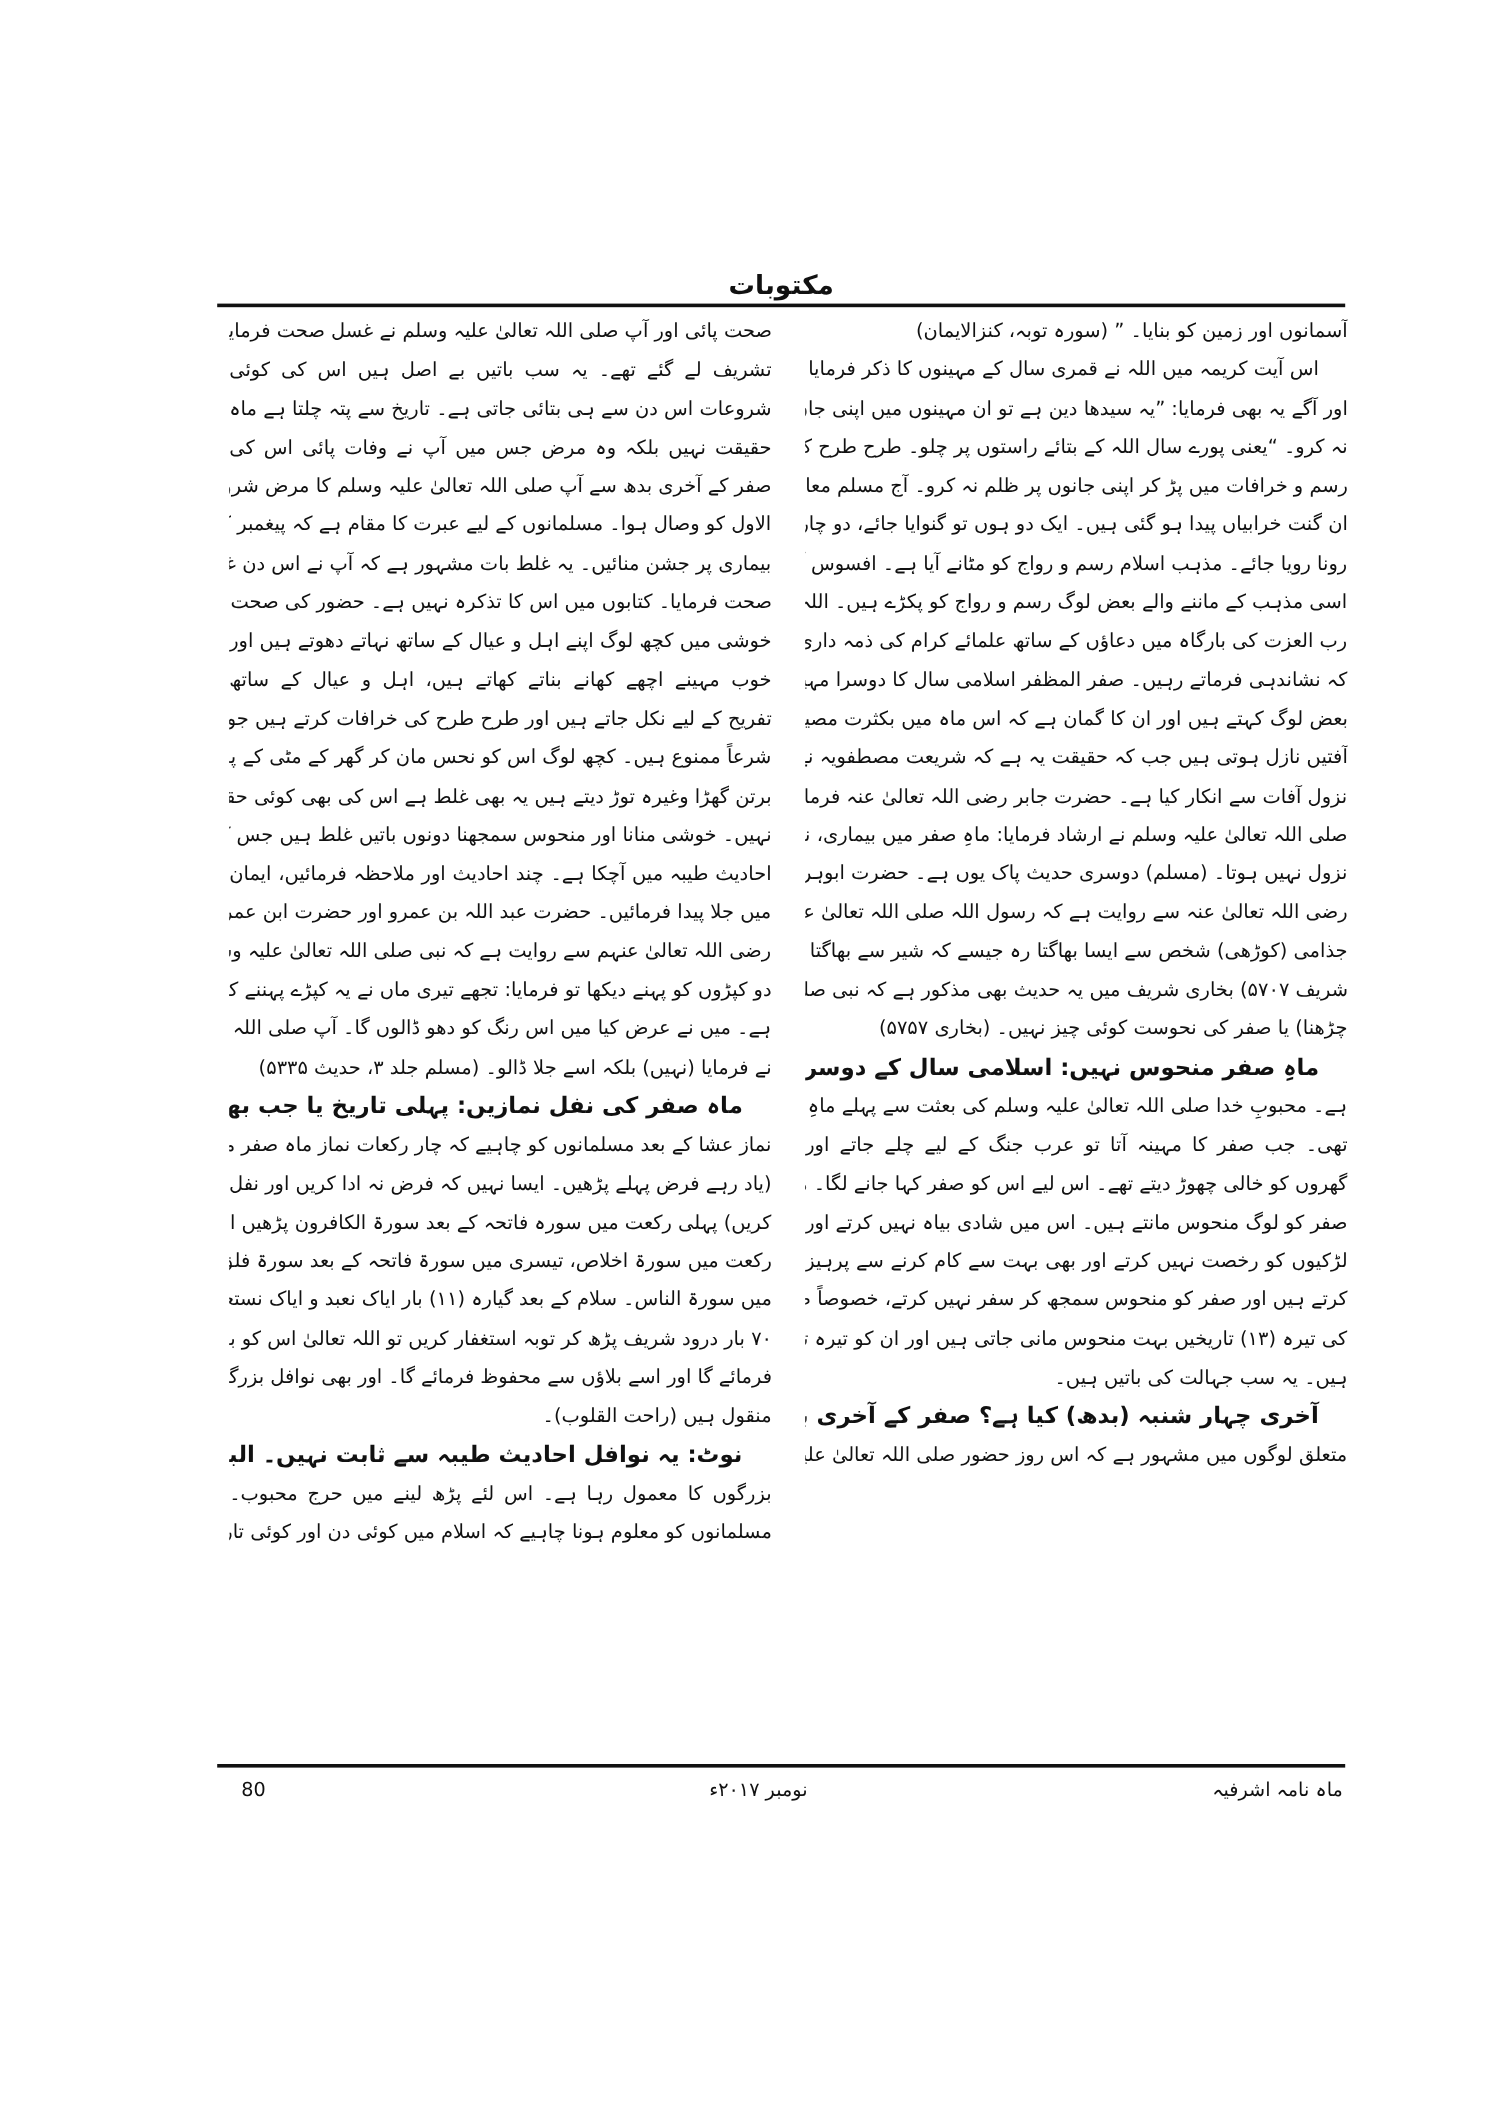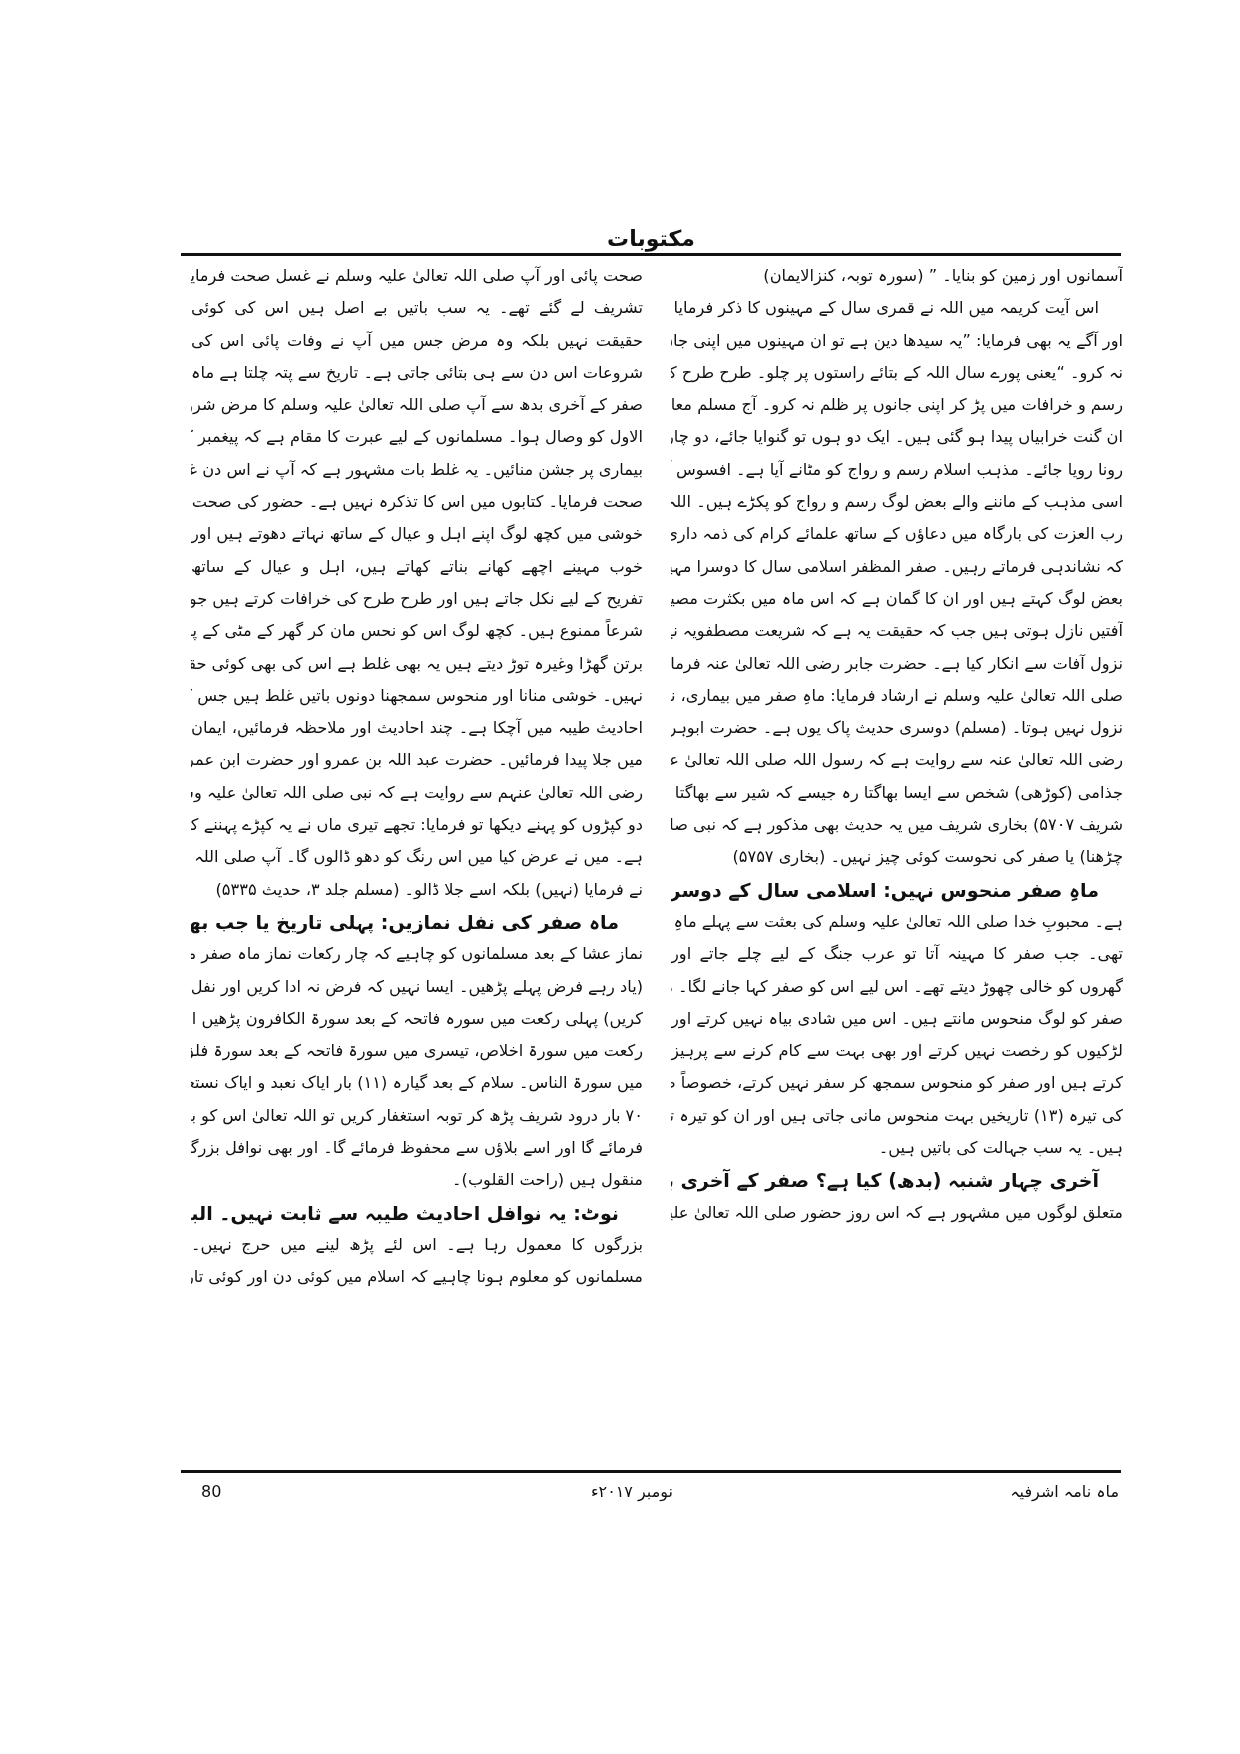--- a/index.html
+++ b/index.html
@@ -63,22 +63,22 @@
       <span class="line">لڑکیوں کو رخصت نہیں کرتے اور بھی بہت سے کام کرنے سے پرہیز</span>
       <span class="line">کرتے ہیں اور صفر کو منحوس سمجھ کر سفر نہیں کرتے، خصوصاً صفر کی شروع</span>
       <span class="line">کی تیرہ (۱۳) تاریخیں بہت منحوس مانی جاتی ہیں اور ان کو تیرہ تیزی کہتے</span>
       <span class="line last">ہیں۔ یہ سب جہالت کی باتیں ہیں۔</span>
       <span class="line indent heading-bold">آخری چہار شنبہ (بدھ) کیا ہے؟ صفر کے آخری بدھ کے</span>
       <span class="line last">متعلق لوگوں میں مشہور ہے کہ اس روز حضور صلی اللہ تعالیٰ علیہ وسلم نے مرض سے</span>
     </div>
   <div class="column col-left" id="col-left">
       <span class="line">صحت پائی اور آپ صلی اللہ تعالیٰ علیہ وسلم نے غسل صحت فرمایا اور مدینہ سے باہر</span>
       <span class="line">تشریف لے گئے تھے۔ یہ سب باتیں بے اصل ہیں اس کی کوئی</span>
+      <span class="line">شروعات اس دن سے ہی بتائی جاتی ہے۔ تاریخ سے پتہ چلتا ہے ماہ</span>
       <span class="line">حقیقت نہیں بلکہ وہ مرض جس میں آپ نے وفات پائی اس کی</span>
-      <span class="line">شروعات اس دن سے ہی بتائی جاتی ہے۔ تاریخ سے پتہ چلتا ہے ماہ</span>
       <span class="line">صفر کے آخری بدھ سے آپ صلی اللہ تعالیٰ علیہ وسلم کا مرض شروع ہوا اور ۱۲ ربیع</span>
       <span class="line">الاول کو وصال ہوا۔ مسلمانوں کے لیے عبرت کا مقام ہے کہ پیغمبر کی</span>
       <span class="line">بیماری پر جشن منائیں۔ یہ غلط بات مشہور ہے کہ آپ نے اس دن غسل</span>
       <span class="line">صحت فرمایا۔ کتابوں میں اس کا تذکرہ نہیں ہے۔ حضور کی صحت یابی کی</span>
       <span class="line">خوشی میں کچھ لوگ اپنے اہل و عیال کے ساتھ نہاتے دھوتے ہیں اور</span>
       <span class="line">خوب مہینے اچھے کھانے بناتے کھاتے ہیں، اہل و عیال کے ساتھ</span>
       <span class="line">تفریح کے لیے نکل جاتے ہیں اور طرح طرح کی خرافات کرتے ہیں جو</span>
       <span class="line">شرعاً ممنوع ہیں۔ کچھ لوگ اس کو نحس مان کر گھر کے مٹی کے پرانے</span>
       <span class="line">برتن گھڑا وغیرہ توڑ دیتے ہیں یہ بھی غلط ہے اس کی بھی کوئی حقیقت</span>
       <span class="line">نہیں۔ خوشی منانا اور منحوس سمجھنا دونوں باتیں غلط ہیں جس کا ذکر اوپر</span>
@@ -91,21 +91,21 @@
       <span class="line indent heading-bold">ماہ صفر کی نفل نمازیں: پہلی تاریخ یا جب بھی وقت میسر آجائے</span>
       <span class="line">نماز عشا کے بعد مسلمانوں کو چاہیے کہ چار رکعات نماز ماہ صفر میں پڑھیں</span>
       <span class="line">(یاد رہے فرض پہلے پڑھیں۔ ایسا نہیں کہ فرض نہ ادا کریں اور نفل ادا</span>
       <span class="line">کریں) پہلی رکعت میں سورہ فاتحہ کے بعد سورۃ الکافرون پڑھیں اور دوسری</span>
       <span class="line">رکعت میں سورۃ اخلاص، تیسری میں سورۃ فاتحہ کے بعد سورۃ فلق، چوتھی</span>
       <span class="line">میں سورۃ الناس۔ سلام کے بعد گیارہ (۱۱) بار ایاک نعبد و ایاک نستعین، پھر</span>
       <span class="line">۷۰ بار درود شریف پڑھ کر توبہ استغفار کریں تو اللہ تعالیٰ اس کو بڑا ثواب عطا</span>
       <span class="line">فرمائے گا اور اسے بلاؤں سے محفوظ فرمائے گا۔ اور بھی نوافل بزرگوں سے</span>
       <span class="line last">منقول ہیں (راحت القلوب)۔</span>
       <span class="line indent heading-bold">نوٹ: یہ نوافل احادیث طیبہ سے ثابت نہیں۔ البتہ بعض</span>
-      <span class="line">بزرگوں کا معمول رہا ہے۔ اس لئے پڑھ لینے میں حرج نہیں۔</span>
+      <span class="line">بزرگوں کا معمول رہا ہے۔ اس لئے پڑھ لینے میں حرج محبوب۔</span>
       <span class="line last">مسلمانوں کو معلوم ہونا چاہیے کہ اسلام میں کوئی دن اور کوئی تاریخ و</span>
     </div>
 
   <div class="rule bottom"></div>
 
   <div class="footer right">ماہ نامہ اشرفیہ</div>
   <div class="footer center">نومبر ۲۰۱۷ء</div>
   <div class="footer left">80</div>
 
 </div>

